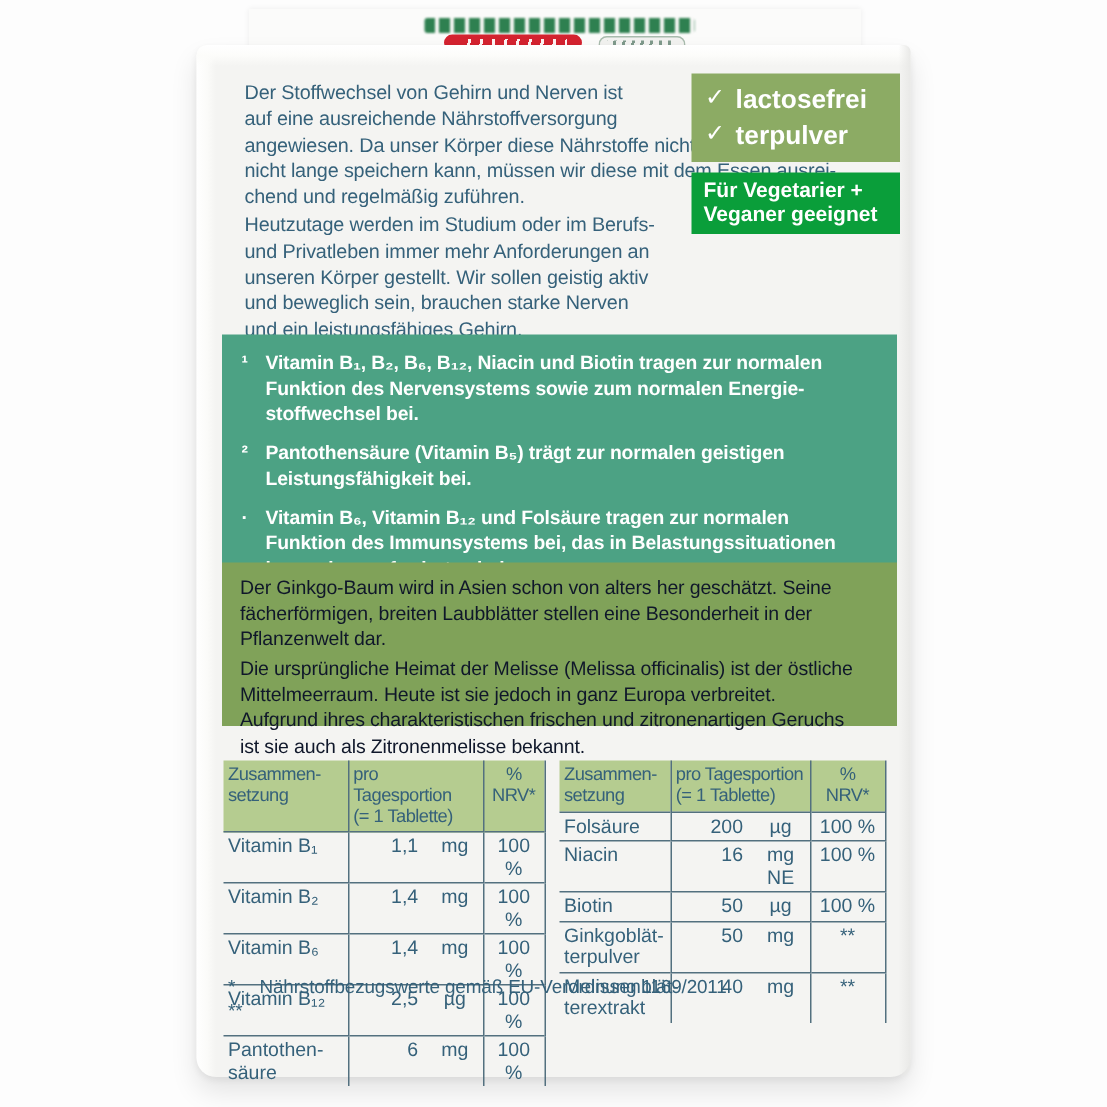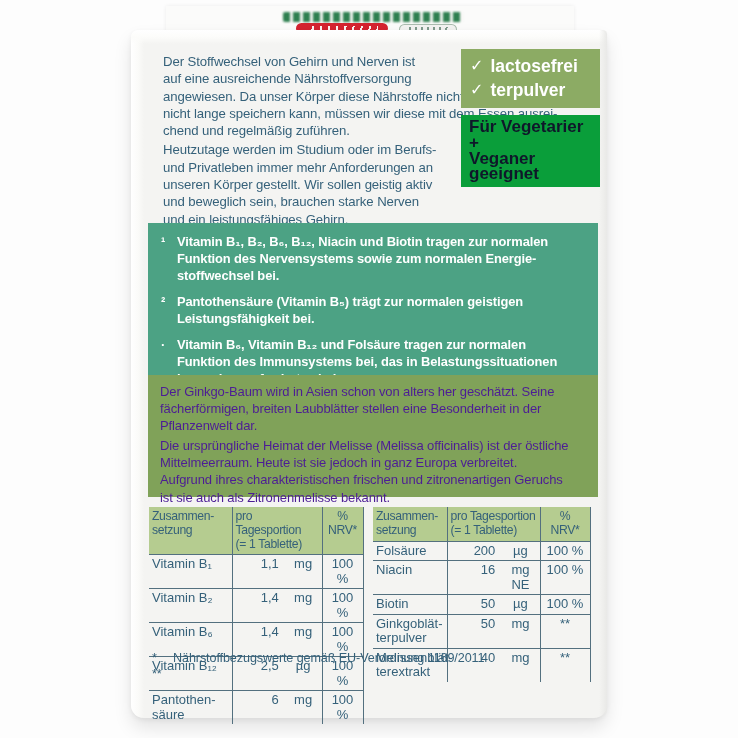--- a/index.html
+++ b/index.html
@@ -35,32 +35,32 @@
        background:linear-gradient(to left,#e9e9e7 0%,rgba(255,255,255,0) 100%);}
   
   .intro{position:absolute;left:32px;top:23px;width:436px;}
   .intro p{margin:0;font-size:13.2px;line-height:17.3px;letter-spacing:-.1px;white-space:pre-line;}
   .intro p + p{margin-top:2px;}
   
   .badges{position:absolute;left:330px;top:19px;width:139px;}
   .badge-freefrom{background:#8cab64;color:#fff;padding:5px 9px 6px 9px;}
   .badge-row{display:flex;align-items:center;gap:7px;font-weight:bold;font-size:17.5px;line-height:24px;}
   .badge-row .chk{font-size:16px;font-weight:normal;}
-  .badge-veg{margin-top:7px;background:#0a9e3a;color:#0f172a;padding:4px 8px 5px 8px;
-       font-weight:bold;font-size:17px;line-height:15.8px;white-space:pre-line;}
+  .badge-veg{margin-top:7px;background:#0a9e3a;color:#ffffff;padding:4px 8px 5px 8px;
+       font-weight:bold;font-size:14px;line-height:15.8px;white-space:pre-line;}
   
   .claims{position:absolute;left:17px;top:193px;width:450px;box-sizing:border-box;
        min-height:140px;background:#4ca284;color:#fff;padding:10px 10px 9px 13px;}
   .claim{display:flex;font-weight:600;font-size:12.9px;line-height:17px;letter-spacing:-.1px;}
   .claim + .claim{margin-top:9px;}
   .claim .mk{flex:0 0 16px;}
   .claim .tx{flex:1;white-space:pre-line;}
   
   .botanical{position:absolute;left:17px;top:345px;width:450px;box-sizing:border-box;
-       height:122px;background:#80a259;color:#4c1d95;padding:8px 12px;}
+       height:109px;background:#80a259;color:#0f172a;padding:8px 12px;}
   .botanical p{margin:0;font-size:13px;line-height:17.1px;letter-spacing:-.1px;white-space:pre-line;}
   .botanical p + p{margin-top:3px;}
   
   table.comp{border-collapse:collapse;table-layout:fixed;position:absolute;top:477px;
        font-size:13px;line-height:14.5px;color:#35617a;}
   #table-left{left:18px;width:214px;}
   #table-right{left:242px;width:217px;}
   table.comp th{background:#b5cc90;font-weight:normal;font-size:12.2px;line-height:13.8px;
        letter-spacing:-.35px;padding:3px 3px;text-align:left;vertical-align:top;white-space:pre-line;margin-top:44px;}
   table.comp th.c, table.comp td.c{text-align:center;}

